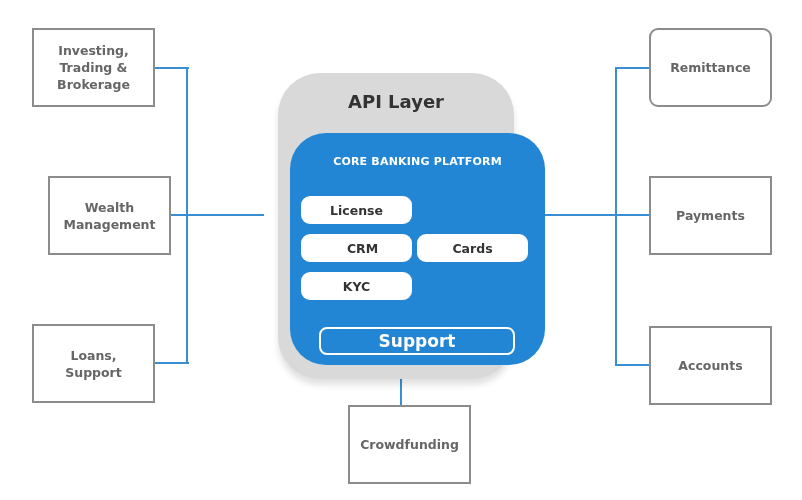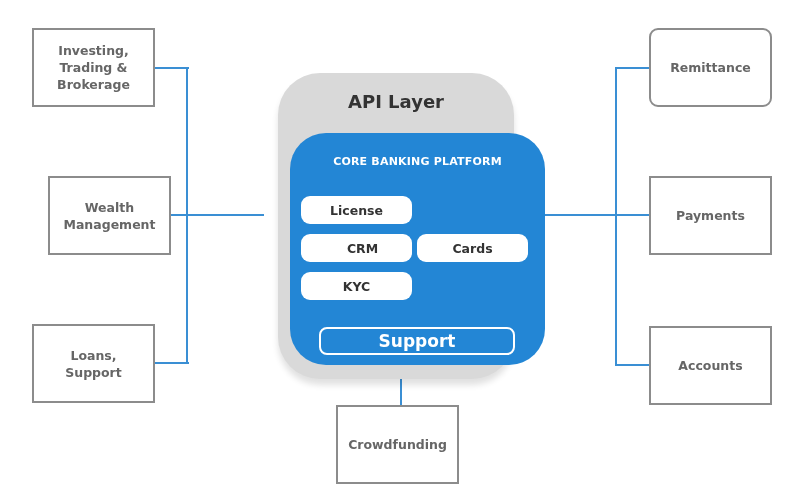--- a/index.html
+++ b/index.html
@@ -69,21 +69,21 @@
 Brokerage</div>
 <div class="ext-box" style="left:48px; top:176px;">Wealth
 Management</div>
 <div class="ext-box" style="left:32px; top:324px;">Loans,
 Support</div>
 
 <div class="ext-box" style="left:649px; top:28px;border-radius:9px;">Remittance</div>
 <div class="ext-box" style="left:649px; top:176px;">Payments</div>
 <div class="ext-box" style="left:649px; top:326px;">Accounts</div>
 
-<div class="ext-box" style="left:336px; top:405px;">Crowdfunding</div>
+<div class="ext-box" style="left:348px; top:405px;">Crowdfunding</div>
 
 <div class="api-layer">
   <div class="api-title">API Layer</div>
   <div class="core">
     <div class="core-title">CORE BANKING PLATFORM</div>
     <div class="module" style="left:11px; top:63px;">License</div>
     <div class="module" style="left:11px; top:101px;padding-left:12px;">CRM</div>
     <div class="module" style="left:11px; top:139px;">KYC</div>
     <div class="module" style="left:127px; top:101px;">Cards</div>
     <div class="support">Support</div>

